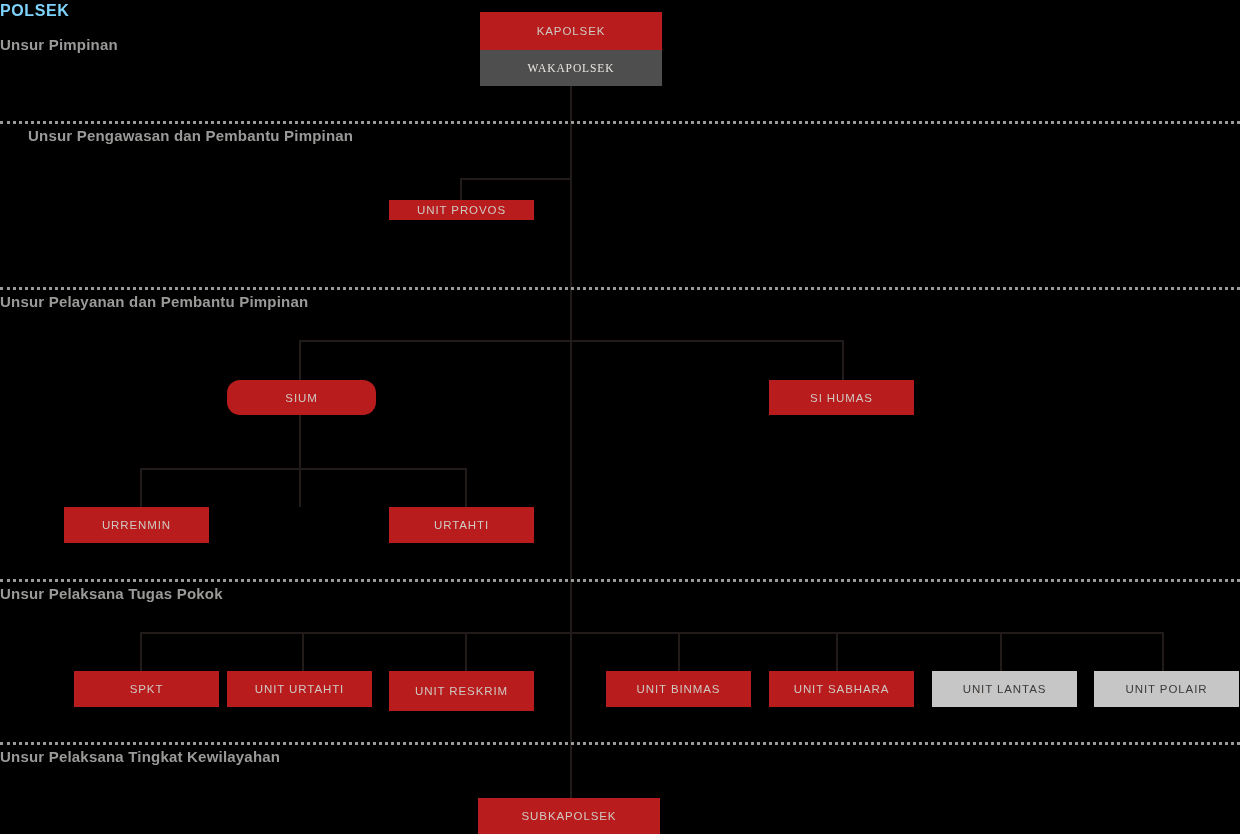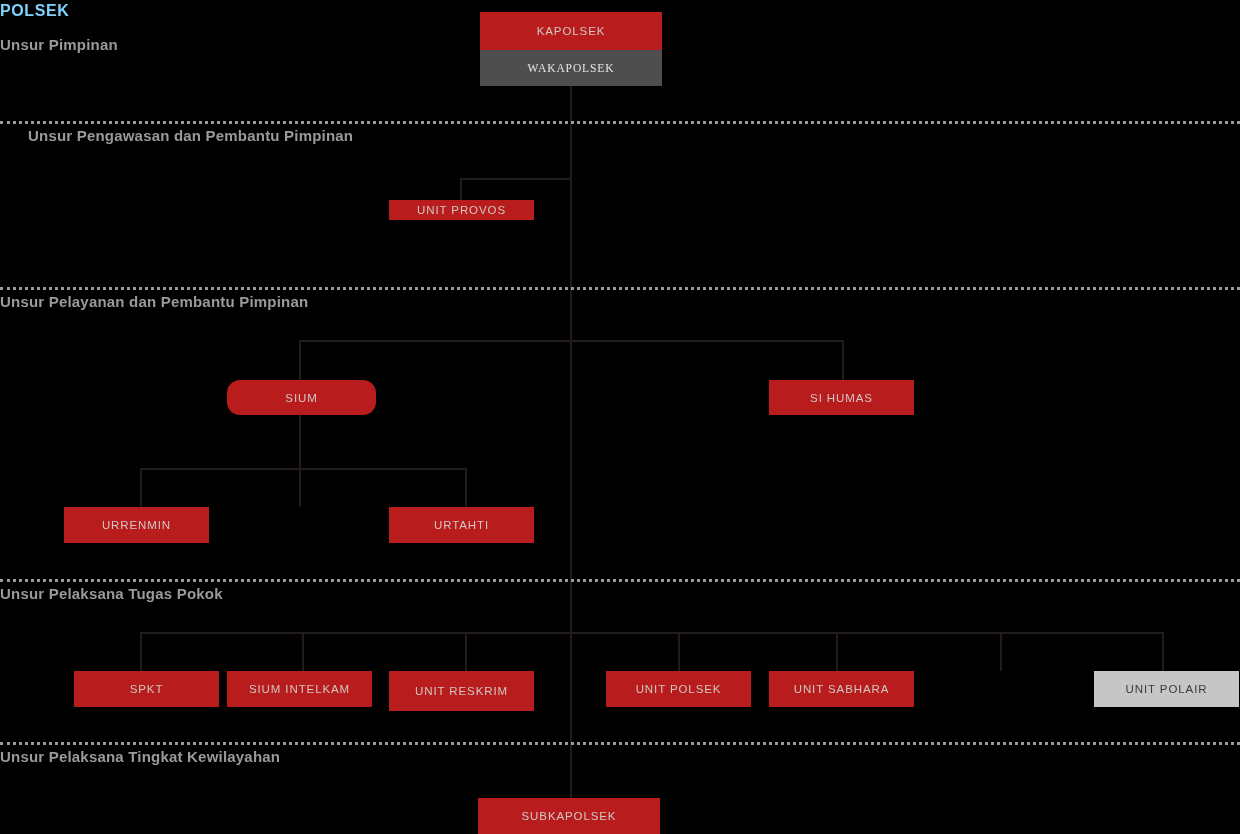--- a/index.html
+++ b/index.html
@@ -143,26 +143,27 @@
 
   <div class="node dark" style="left:769px; top:380px; width:145px; height:35px;">SI HUMAS</div>
 
   <div class="node dark" style="left:64px; top:507px; width:145px; height:36px;">URRENMIN</div>
 
 
   <div class="node dark" style="left:389px; top:507px; width:145px; height:36px;text-align:center;">URTAHTI</div>
 
   <div class="node dark" style="left:48px; top:671px; width:145px; height:36px;margin-left:26px;">SPKT</div>
 
-  <div class="node dark" style="left:227px; top:671px; width:145px; height:36px;">SIUM INTELKAM</div>
+  <div class="node dark" style="left:227px; top:671px; width:145px; height:36px;">UNIT URTAHTI</div>
 
   <div class="node dark" style="left:389px; top:671px; width:145px; height:40px;">UNIT RESKRIM</div>
 
-  <div class="node dark" style="left:606px; top:671px; width:145px; height:36px;">UNIT POLSEK</div>
+  <div class="node dark" style="left:606px; top:671px; width:145px; height:36px;">UNIT BINMAS</div>
 
   <div class="node dark" style="left:769px; top:671px; width:145px; height:36px;">UNIT SABHARA</div>
 
+  <div class="node light" style="left:932px; top:671px; width:145px; height:36px;">UNIT LANTAS</div>
 
   <div class="node light" style="left:1094px; top:671px; width:145px; height:36px;">UNIT POLAIR</div>
 
   <div class="node dark" style="left:478px; top:798px; width:182px; height:36px;">SUBKAPOLSEK</div>
 
 </div>
 
 </body></html>

